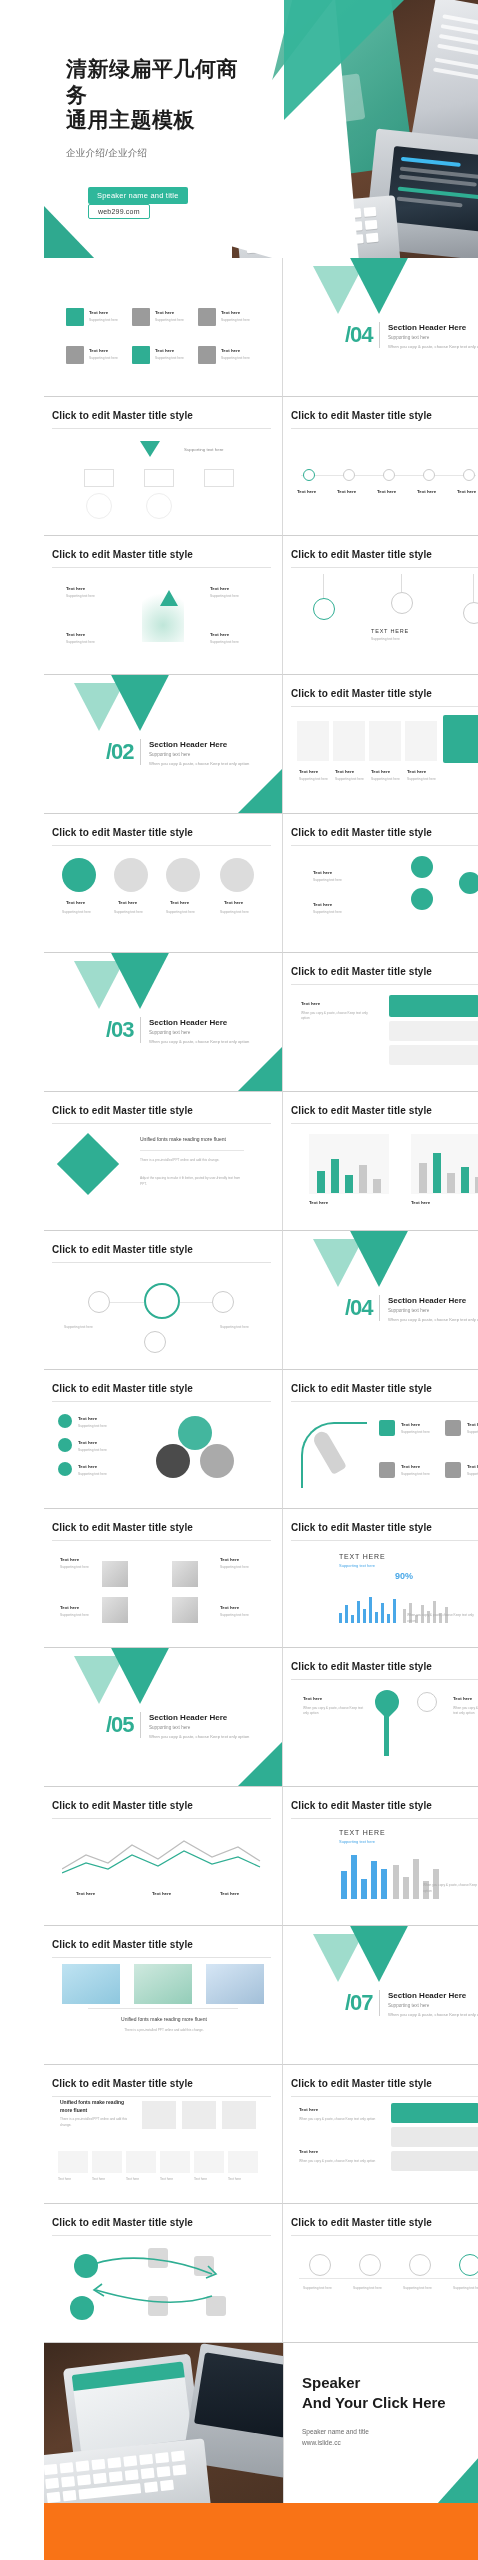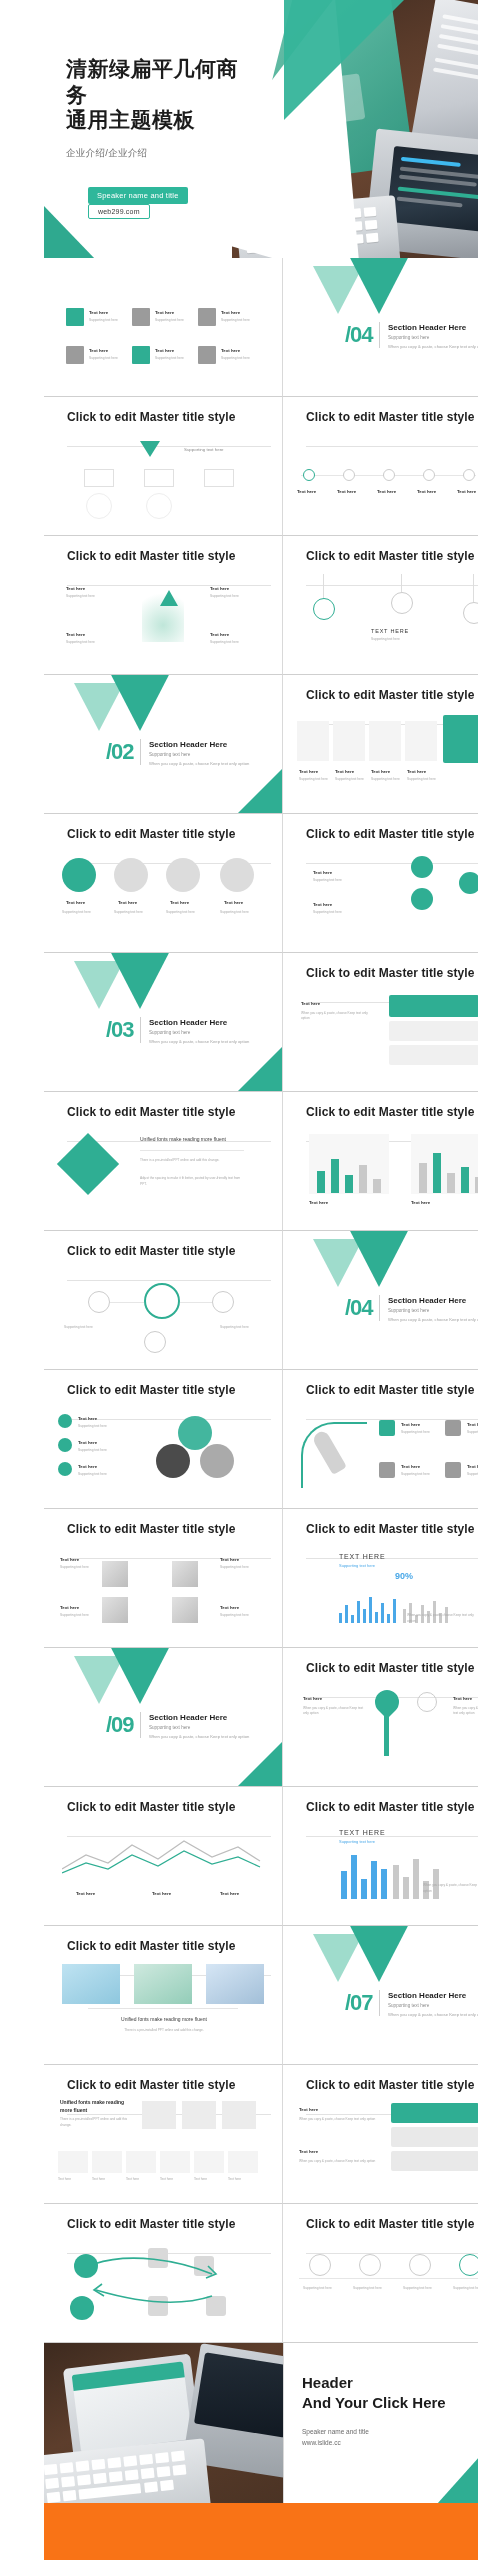--- a/index.html
+++ b/index.html
@@ -102,23 +102,23 @@
   
   .grid { position:relative; display:flex; flex-wrap:wrap; width:478px; background:#fff; }
   .slide {
     position:relative; width:239px; height:139px; background:#fff;
     border-right:1px solid #d9d9d9; border-bottom:1px solid #cfcfcf;
     overflow:hidden;
   }
   .slide:nth-child(2n) { border-right:none; }
 
   .s-title {
-    position:absolute; left:23px; top:13px; right:11px;
-    font-size:12px; font-weight:bold; color:#1f1f1f; letter-spacing:.1px;
-    padding-bottom:22px; border-bottom:1px solid #e2e2e2;
+    position:absolute; left:8px; top:13px; right:11px;
+    font-size:10px; font-weight:bold; color:#1f1f1f; letter-spacing:.1px;
+    padding-bottom:7px; border-bottom:1px solid #e2e2e2;
   }
 
   
   .sec-tri-dark {
     position:absolute; left:64px; top:-6px; width:0; height:0;
     border-left:32px solid transparent; border-right:32px solid transparent;
     border-top:62px solid #2fae93;
   }
   .sec-tri-light {
     position:absolute; left:30px; top:8px; width:0; height:0;
@@ -545,21 +545,21 @@
       <div class="bar-vg" style="left:150px;height:22px;width:3px;bottom:24px"></div>
       <div class="bar-vg" style="left:156px;height:10px;width:3px;bottom:24px"></div>
       <div class="bar-vg" style="left:162px;height:16px;width:3px;bottom:24px"></div>
       <div class="t-sub" style="position:absolute;left:124px;top:104px;width:76px;white-space:normal;line-height:1.8">When you copy &amp; paste, choose Keep text only option</div>
     </div>
 
     <div class="slide">
       <div class="sec-tri-light"></div>
       <div class="sec-tri-dark"></div>
       <div class="sec-corner"></div>
-      <div class="sec-num">/09</div>
+      <div class="sec-num">/05</div>
       <div class="sec-rule"></div>
       <div class="sec-head">Section Header Here</div>
       <div class="sec-sub">Supporting text here</div>
       <div class="sec-desc">When you copy &amp; paste, choose Keep text only option</div>
     </div>
 
     <div class="slide">
       <div class="s-title">Click to edit Master title style</div>
       <div style="position:absolute;left:92px;top:42px;width:24px;height:24px;background:#2fae93;border-radius:50% 50% 50% 0;transform:rotate(-45deg)"></div>
       <div style="position:absolute;left:101px;top:66px;width:5px;height:42px;background:#2fae93"></div>
@@ -712,21 +712,21 @@
         <div class="k" style="left:8px;top:38px;width:13px;height:10px"></div>
         <div class="k" style="left:24px;top:38px;width:13px;height:10px"></div>
         <div class="k" style="left:40px;top:38px;width:62px;height:10px"></div>
         <div class="k" style="left:106px;top:38px;width:13px;height:10px"></div>
         <div class="k" style="left:122px;top:38px;width:13px;height:10px"></div>
       </div>
     </div>
 
     <div class="end-slide">
       <div class="end-title">
-        <div>Header</div>
+        <div>Speaker</div>
         <div>And Your Click Here</div>
       </div>
       <div class="end-meta">
         <div>Speaker name and title</div>
         <div>www.islide.cc</div>
       </div>
       <div class="end-corner"></div>
     </div>
 
   </div>

